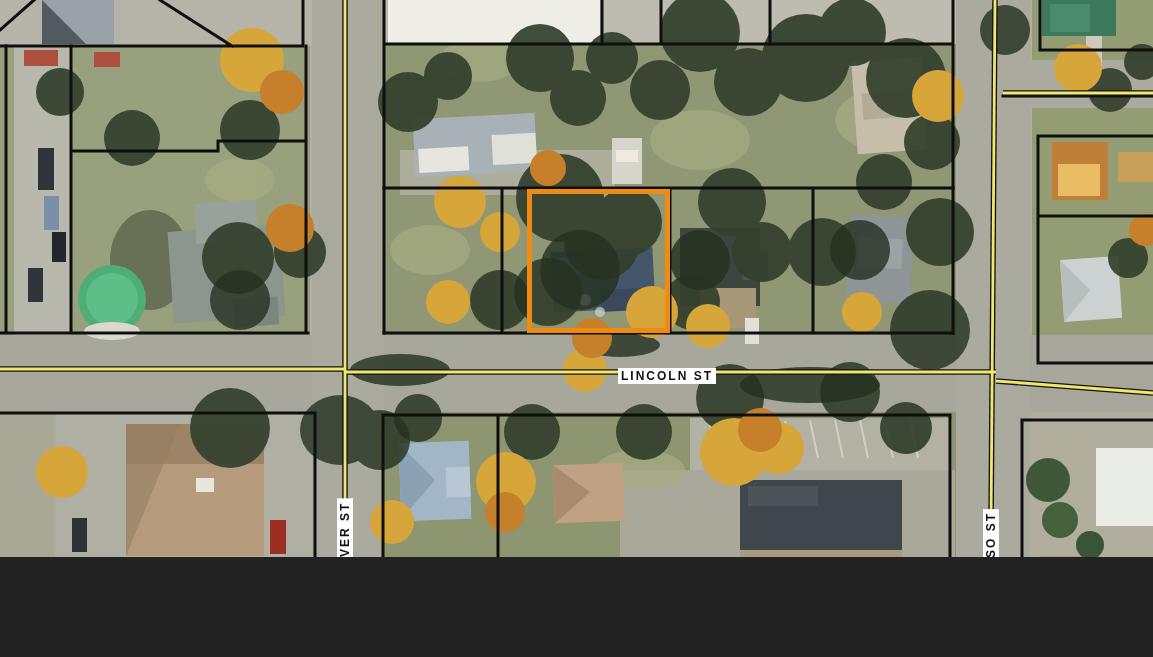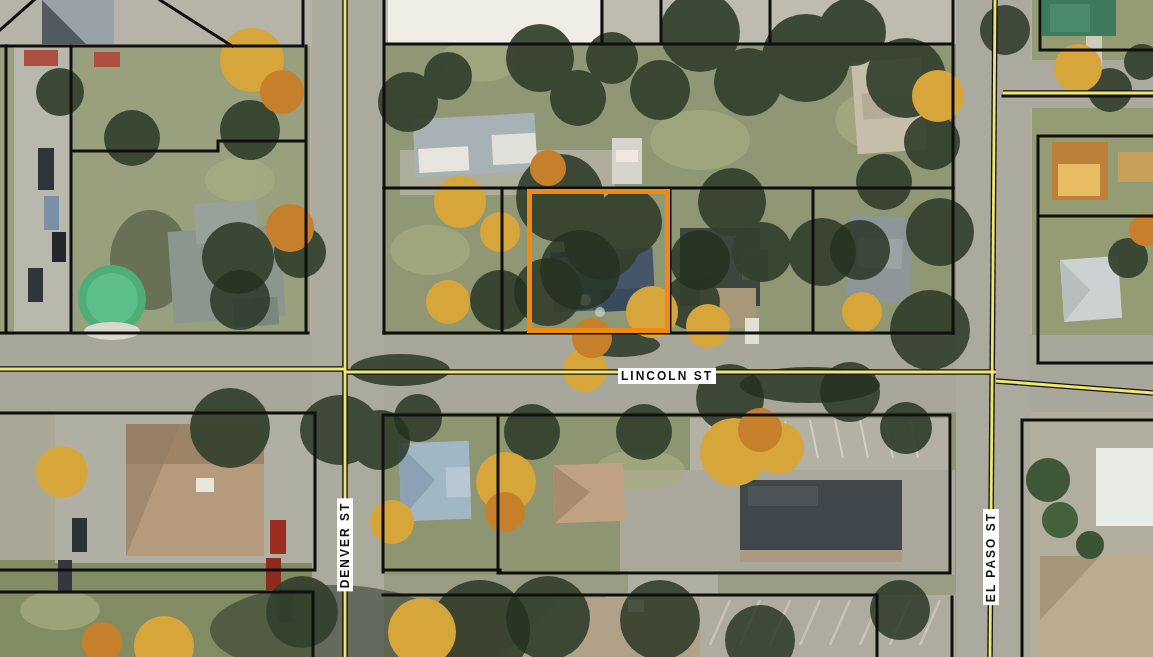--- a/index.html
+++ b/index.html
@@ -1,17 +1,17 @@
 <!DOCTYPE html>
 <html><head>
 <meta charset="utf-8">
 <style>
   html,body{margin:0;padding:0;background:#222;}
   .map{
-    position:relative;width:1153px;height:657px;overflow:hidden;
+    position:relative;width:1153px;height:557px;overflow:hidden;
     font-family:"Liberation Sans",sans-serif;background:#b2af9f;
   }
   .map svg{position:absolute;left:0;top:0;display:block;}
   .highlight{
     position:absolute;left:527px;top:189px;width:143px;height:144px;
     border:5px solid #ef8b13;box-sizing:border-box;background:transparent;
     z-index:30;
   }
   .street-label{
     position:absolute;z-index:40;

